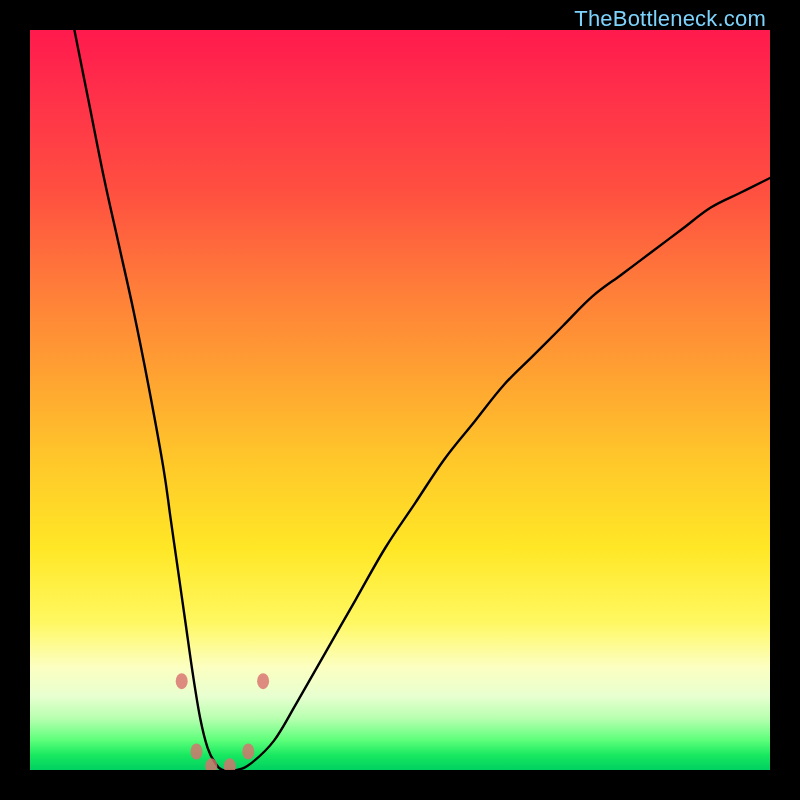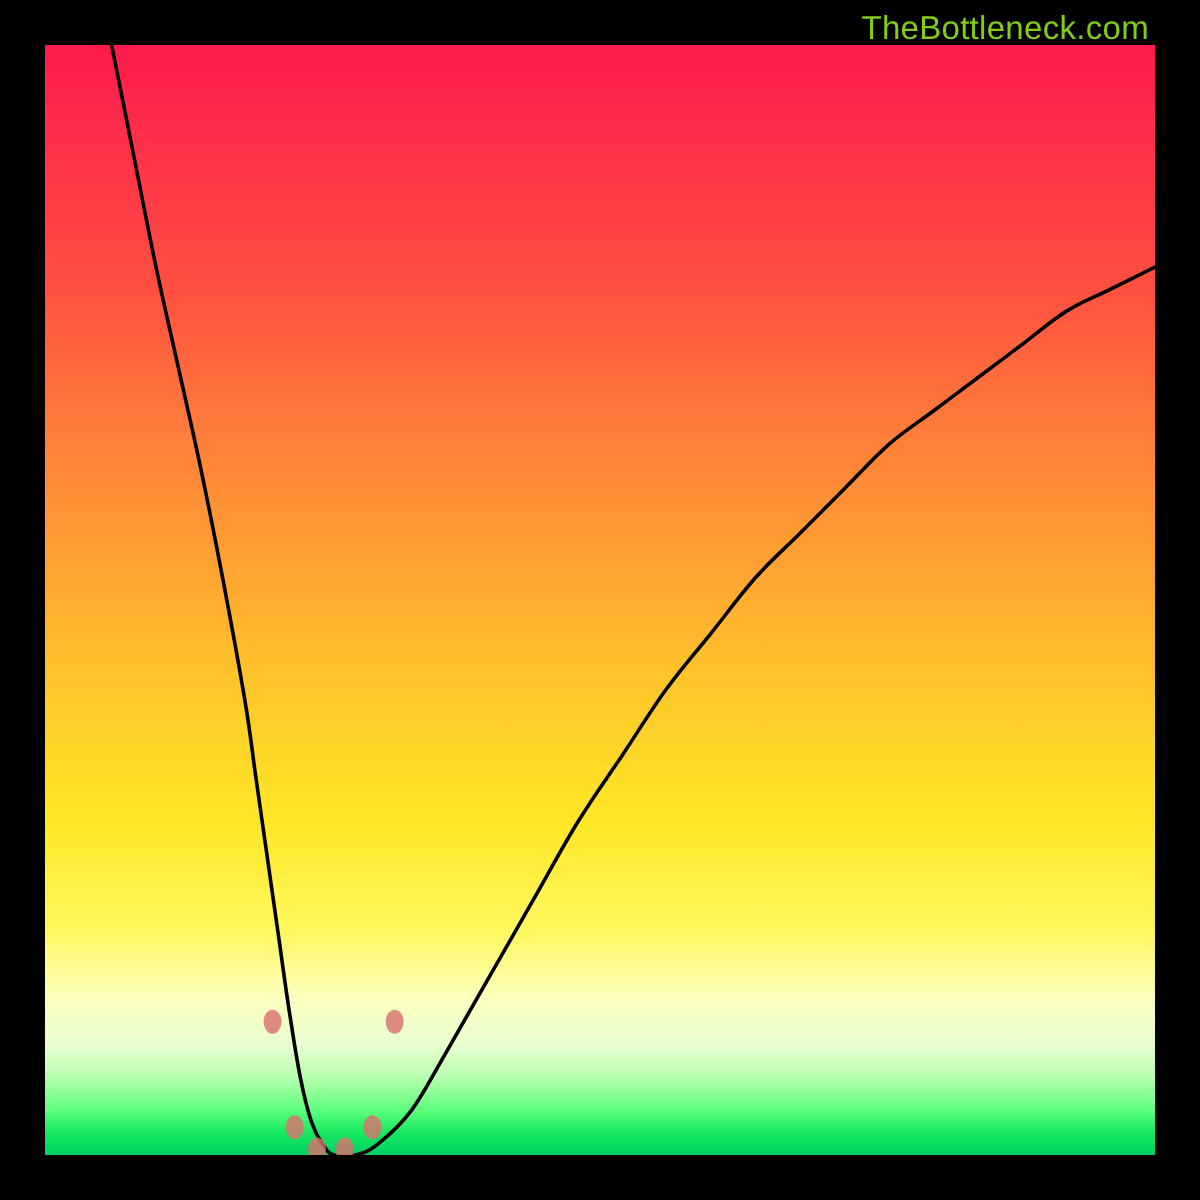--- a/index.html
+++ b/index.html
@@ -38,21 +38,21 @@
       #e8ffd0 90%,
       #b8ffb0 93%,
       #5cff7a 96%,
       #18e860 98%,
       #00d060 100%);
   }
   .watermark {
     position: absolute;
     top: 6px;
     right: 34px;
-    color: #84cc16;
+    color: #7dd3fc;
     font-size: 22px;
     font-weight: 500;
     letter-spacing: 0.2px;
     user-select: none;
   }
   svg.curve {
     position: absolute;
     left: 0;
     top: 0;
     width: 740px;

